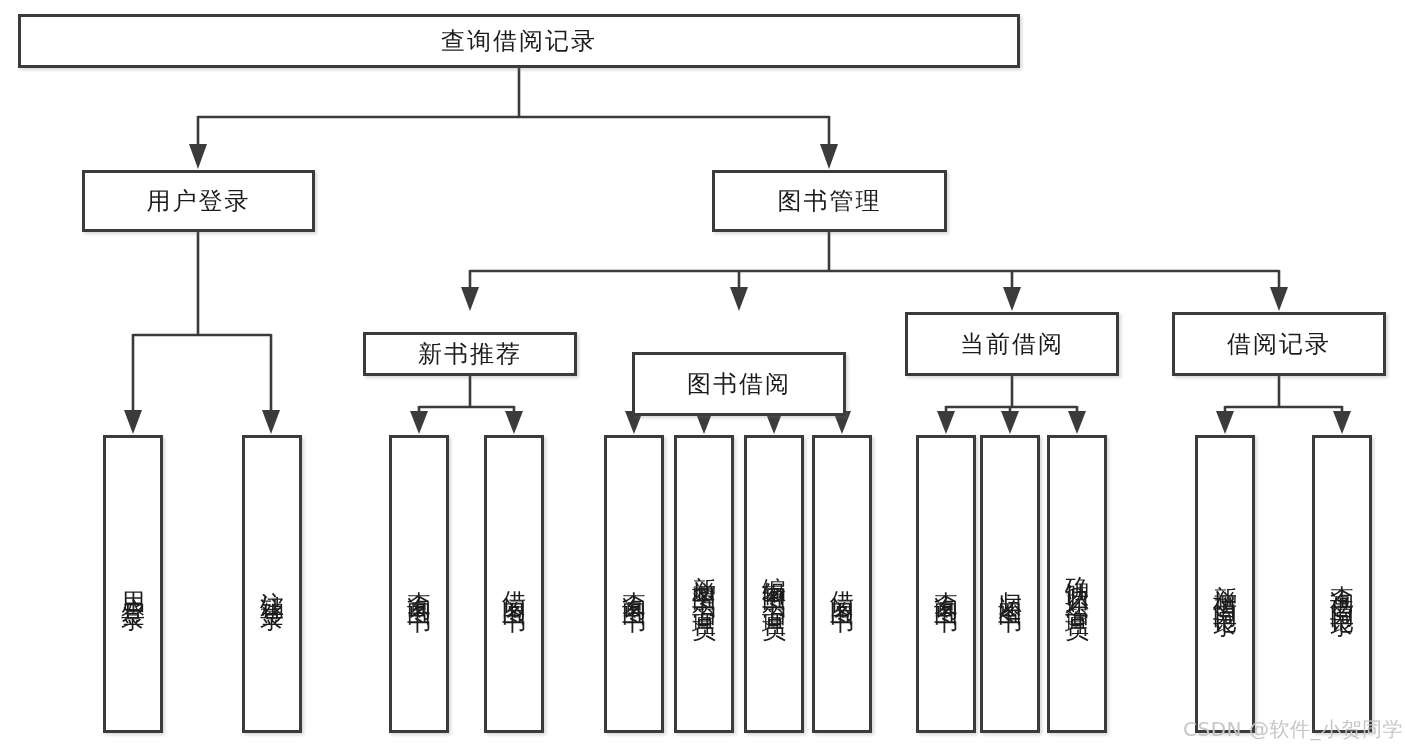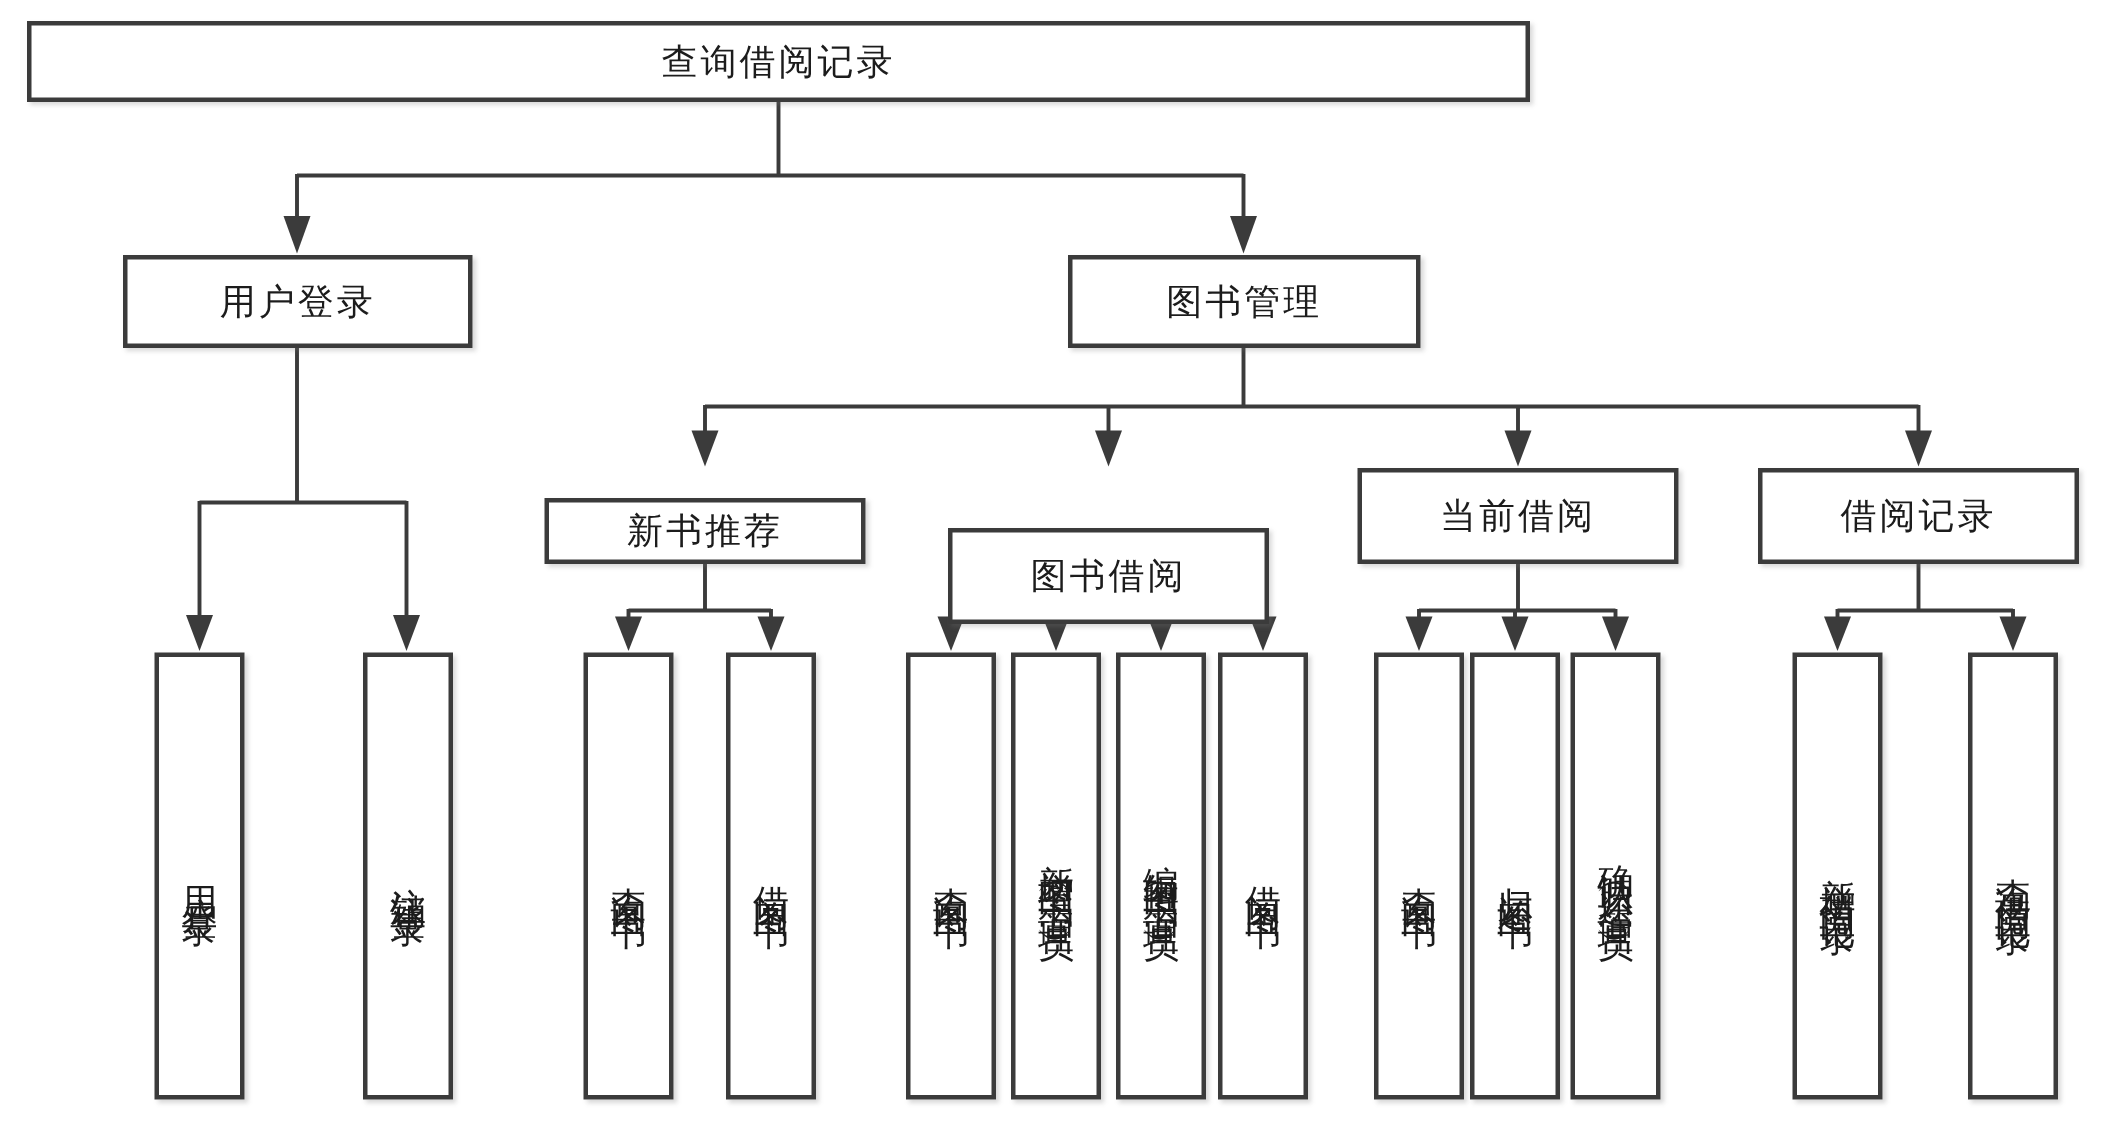--- a/index.html
+++ b/index.html
@@ -177,14 +177,15 @@
     <span class="vlabel">确认归还（管理员）</span>
   </div>
 
   <div class="node leaf" style="left:1195px;">
     <span class="vlabel">新增借阅记录</span>
   </div>
   <div class="node leaf" style="left:1312px;">
     <span class="vlabel">查询借阅记录</span>
   </div>
 
+  <div class="watermark">CSDN @软件_小贺同学</div>
 
 </div>
 
 </body></html>

